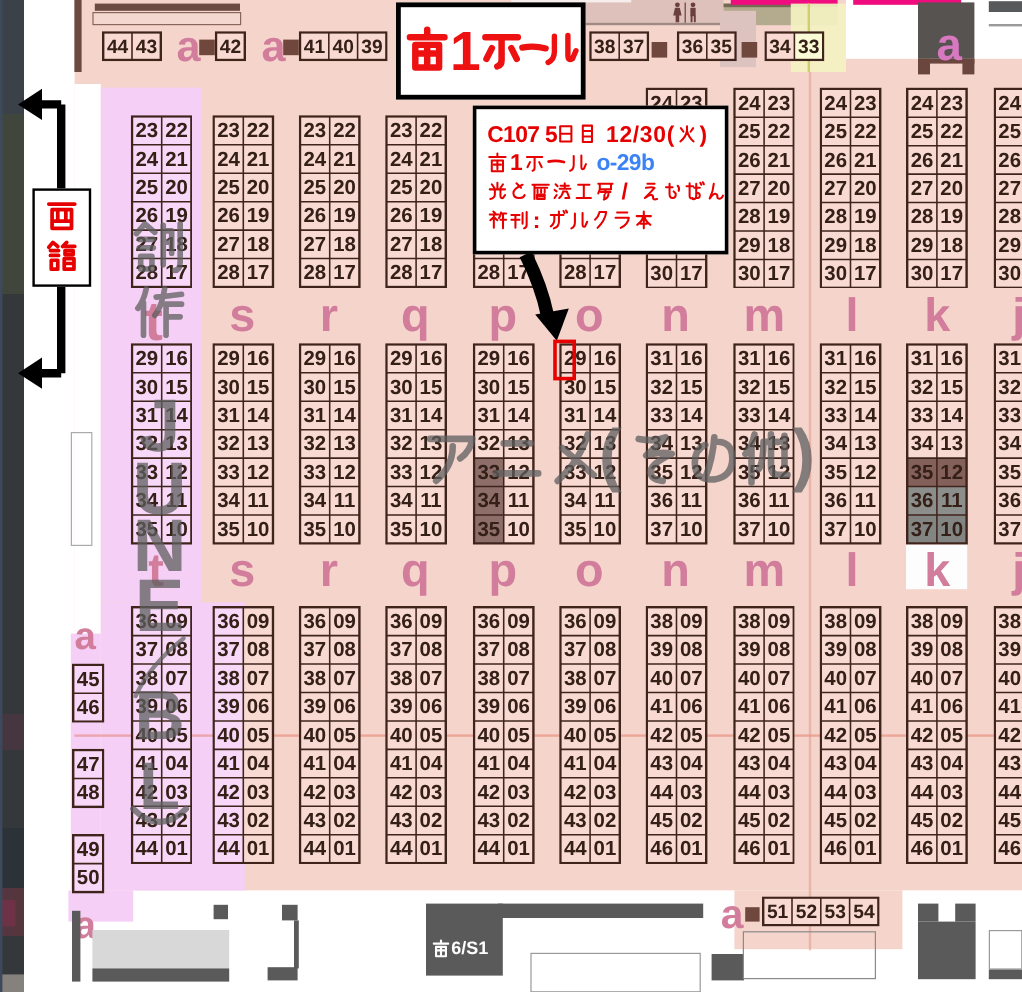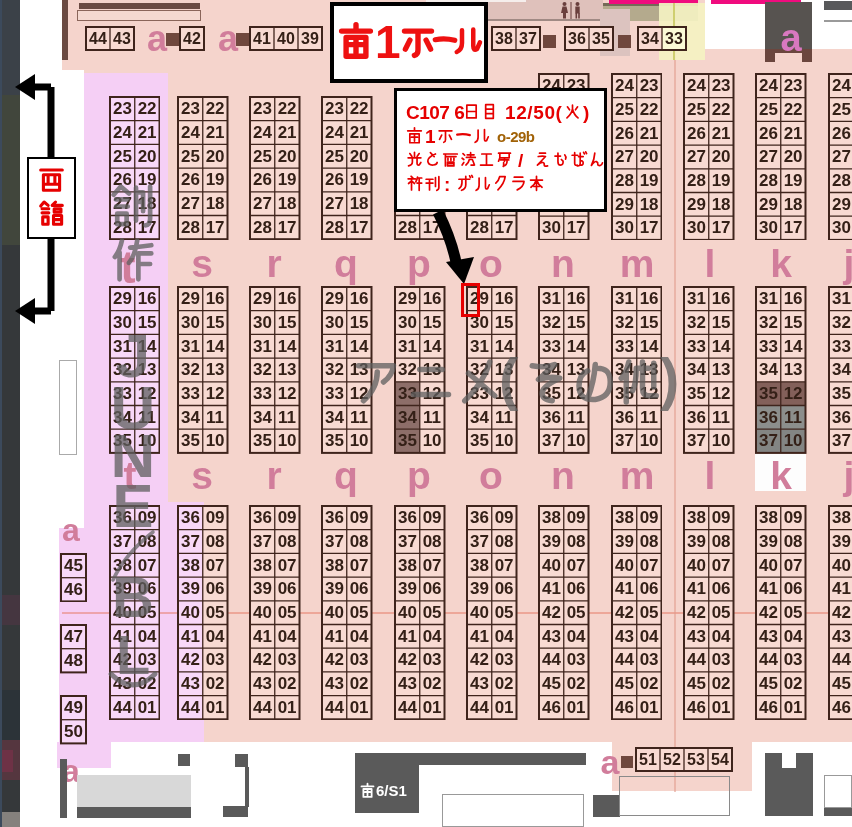--- a/index.html
+++ b/index.html
@@ -1864,30 +1864,30 @@
   </svg>
 <svg style="position:absolute;left:432px;top:28px;color:#ee1111" width="26" height="26" viewBox="0 0 20 20" overflow="visible">
     <path d="M2.5,9 Q10,7.5 17.5,9.5" fill="none" stroke="currentColor" stroke-width="4.0" stroke-linecap="round" stroke-linejoin="round"></path>
   </svg>
 <svg style="position:absolute;left:453px;top:25px;color:#ee1111" width="30" height="30" viewBox="0 0 20 20" overflow="visible">
     <path d="M6,3.5 V12 Q6,16.5 2.5,18 M13.5,3 V14 Q13.5,17.5 16,16 L18,11.5" fill="none" stroke="currentColor" stroke-width="3.0" stroke-linecap="round" stroke-linejoin="round"></path>
   </svg>
 
 <div style="position:absolute;left:394px;top:88px;width:213px;height:124px;background:#fff;border:3px solid #000;box-sizing:border-box"></div>
 
-<div style="position:absolute;left:406px;top:103px;font-weight:bold;font-size:19px;line-height:19px;color:#e60000;letter-spacing:-0.5px">C107 6</div>
+<div style="position:absolute;left:406px;top:103px;font-weight:bold;font-size:19px;line-height:19px;color:#e60000;letter-spacing:-0.5px">C107 5</div>
 
 <svg style="position:absolute;left:463px;top:103px;color:#e60000" width="17" height="17" viewBox="0 0 20 20" overflow="visible">
     <path d="M4.5,2.5 H15.5 V17.5 H4.5 Z M4.5,10 H15.5" fill="none" stroke="currentColor" stroke-width="2.0" stroke-linecap="round" stroke-linejoin="round"></path>
   </svg>
 <svg style="position:absolute;left:481px;top:103px;color:#e60000" width="17" height="17" viewBox="0 0 20 20" overflow="visible">
     <path d="M5.5,2 H14.5 V18 H5.5 Z M5.5,7.3 H14.5 M5.5,12.6 H14.5" fill="none" stroke="currentColor" stroke-width="2.0" stroke-linecap="round" stroke-linejoin="round"></path>
   </svg>
 
-<div style="position:absolute;left:505px;top:103px;font-weight:bold;font-size:19px;line-height:19px;color:#e60000;letter-spacing:0.6px">12/50(</div>
+<div style="position:absolute;left:505px;top:103px;font-weight:bold;font-size:19px;line-height:19px;color:#e60000;letter-spacing:0.6px">12/30(</div>
 <svg style="position:absolute;left:564px;top:103px;color:#e60000" width="17" height="17" viewBox="0 0 20 20" overflow="visible">
     <path d="M10,2.5 V7 M4,4.5 L6.5,8 M16,4.5 L13.5,8 M10,7 Q9,13 3.5,17.5 M10,7 Q11.5,13.5 16.5,17.5" fill="none" stroke="currentColor" stroke-width="2.0" stroke-linecap="round" stroke-linejoin="round"></path>
   </svg>
 
 <div style="position:absolute;left:583px;top:103px;font-weight:bold;font-size:19px;line-height:19px;color:#e60000;letter-spacing:-0.5px">)</div>
 
 <svg style="position:absolute;left:406px;top:127px;color:#e60000" width="17" height="17" viewBox="0 0 20 20" overflow="visible">
     <path d="M10,1 V4.5 M2,4.5 H18 M4.5,8 V18.5 H15.5 V8 Z M10,8 V16.5 M6.5,12 H13.5" fill="none" stroke="currentColor" stroke-width="2.0" stroke-linecap="round" stroke-linejoin="round"></path>
   </svg>
 
@@ -1895,21 +1895,21 @@
 <svg style="position:absolute;left:437px;top:127px;color:#e60000" width="17" height="17" viewBox="0 0 20 20" overflow="visible">
     <path d="M2.5,4.5 H17.5 M10,4.5 V15 Q10,17.5 8,18 M5.5,9.5 L3,14.5 M14.5,9.5 L17,14.5" fill="none" stroke="currentColor" stroke-width="2.0" stroke-linecap="round" stroke-linejoin="round"></path>
   </svg>
 <svg style="position:absolute;left:455px;top:127px;color:#e60000" width="17" height="17" viewBox="0 0 20 20" overflow="visible">
     <path d="M2.5,9 Q10,7.5 17.5,9.5" fill="none" stroke="currentColor" stroke-width="2.6" stroke-linecap="round" stroke-linejoin="round"></path>
   </svg>
 <svg style="position:absolute;left:473px;top:127px;color:#e60000" width="17" height="17" viewBox="0 0 20 20" overflow="visible">
     <path d="M6,3.5 V12 Q6,16.5 2.5,18 M13.5,3 V14 Q13.5,17.5 16,16 L18,11.5" fill="none" stroke="currentColor" stroke-width="2.0" stroke-linecap="round" stroke-linejoin="round"></path>
   </svg>
 
-<div style="position:absolute;left:497px;top:127px;font-weight:bold;font-size:15px;line-height:19px;color:#a16207;letter-spacing:-0.5px">o-29b</div>
+<div style="position:absolute;left:497px;top:127px;font-weight:bold;font-size:19px;line-height:19px;color:#3b82f6;letter-spacing:-0.5px">o-29b</div>
 
 <svg style="position:absolute;left:406px;top:151px;color:#e60000" width="17" height="17" viewBox="0 0 20 20" overflow="visible">
     <path d="M10,1.5 V7.5 M4.5,3 L7,6.5 M15.5,3 L13,6.5 M2.5,8 H17.5 M7.5,8 V13 Q7.5,16.5 3,17.5 M13,8 V14.5 Q13,17 15.5,16.5 L17.5,13.5" fill="none" stroke="currentColor" stroke-width="2.0" stroke-linecap="round" stroke-linejoin="round"></path>
   </svg>
 <svg style="position:absolute;left:424px;top:151px;color:#e60000" width="17" height="17" viewBox="0 0 20 20" overflow="visible">
     <path d="M7.5,2 L12,6.5 M13.5,3.5 Q4,7.5 4.5,12 Q5,17 11,16.5 Q15,16 15.5,13.5" fill="none" stroke="currentColor" stroke-width="2.0" stroke-linecap="round" stroke-linejoin="round"></path>
   </svg>
 <svg style="position:absolute;left:442px;top:151px;color:#e60000" width="17" height="17" viewBox="0 0 20 20" overflow="visible">
     <path d="M2,3.5 H18 M4,3.5 V17.5 M4,6.5 H16.5 M7,8.5 V11 M10.5,8.5 V11 M14,8.5 V11 M6.5,13 H14 V17.5 H6.5 Z M6.5,15 H14" fill="none" stroke="currentColor" stroke-width="2.0" stroke-linecap="round" stroke-linejoin="round"></path>
   </svg>

